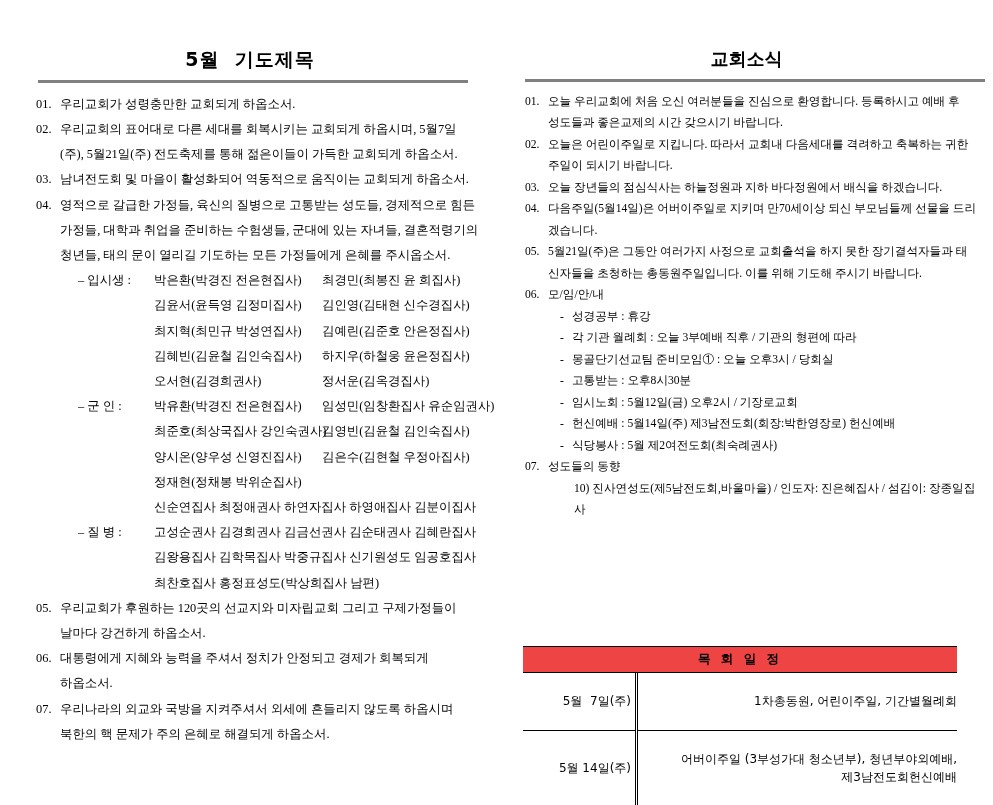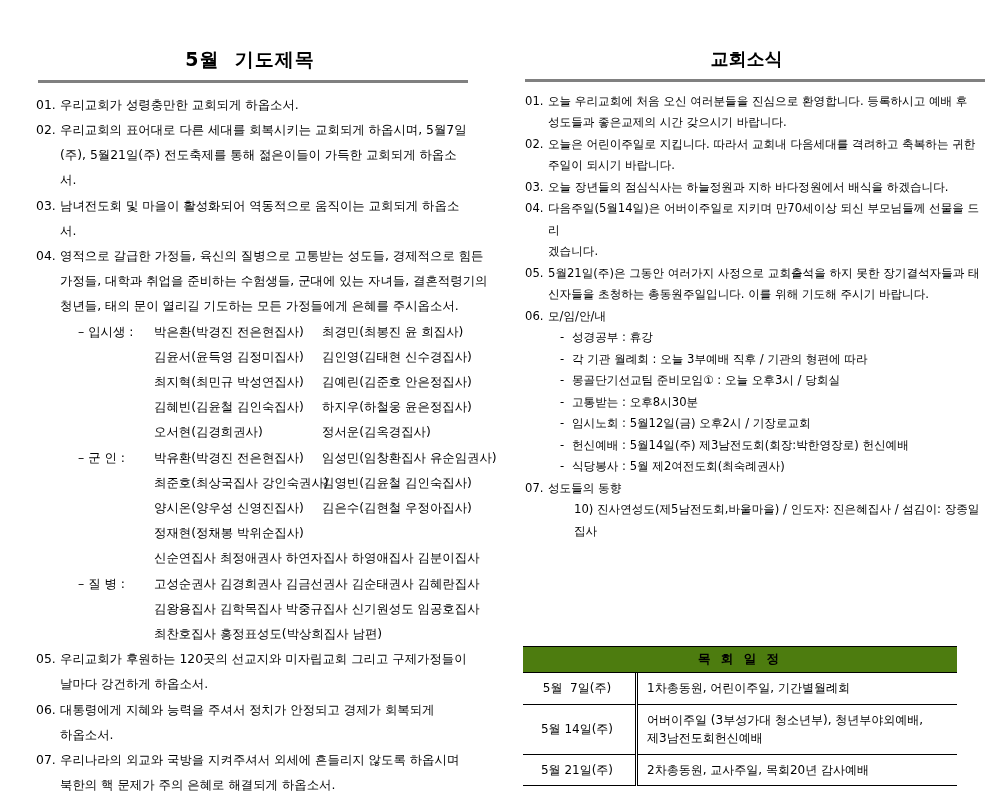--- a/index.html
+++ b/index.html
@@ -48,20 +48,21 @@
   .col-left  .title-rule { margin-left: 38px; margin-right: 32px; }
   .col-right .title-rule { margin-left: 25px; margin-right: 8px; }
 
   
   .list {
     margin-top: 9px;
   }
   .item {
     display: flex;
     align-items: flex-start;
+    font-family: Liberation Serif, serif;
   }
   .item-num {
     flex: 0 0 auto;
     white-space: pre;
   }
   .item-body {
     flex: 1 1 auto;
   }
   .line {
     white-space: pre-wrap;
@@ -88,38 +89,39 @@
 
   
   .schedule {
     position: absolute;
     left: 523px;
     top: 646px;
     width: 434px;
     font-size: 12px;
   }
   .sched-head {
-    background: #4d7c0f;
+    background: #ef4444;
     border-top: 1px solid #000;
     border-bottom: 1.6px solid #000;
     text-align: center;
     font-weight: bold;
     letter-spacing: 3px;
     padding: 4px 0 4px 0;
     white-space: pre;
     font-size: 12.5px;
   }
   .sched-table {
     width: 100%;
     border-collapse: collapse;
   }
   .sched-table td {
     border-bottom: 1.6px solid #000;
-    padding: 6px 0;
+    padding: 19px 0;
     vertical-align: middle;
+    text-align: right;
   }
   .sched-date {
     width: 108px;
     text-align: center;
     white-space: pre;
     border-right: 3px double #000;
     padding-right: 4px !important;
   }
   .sched-desc {
     padding-left: 9px !important;

